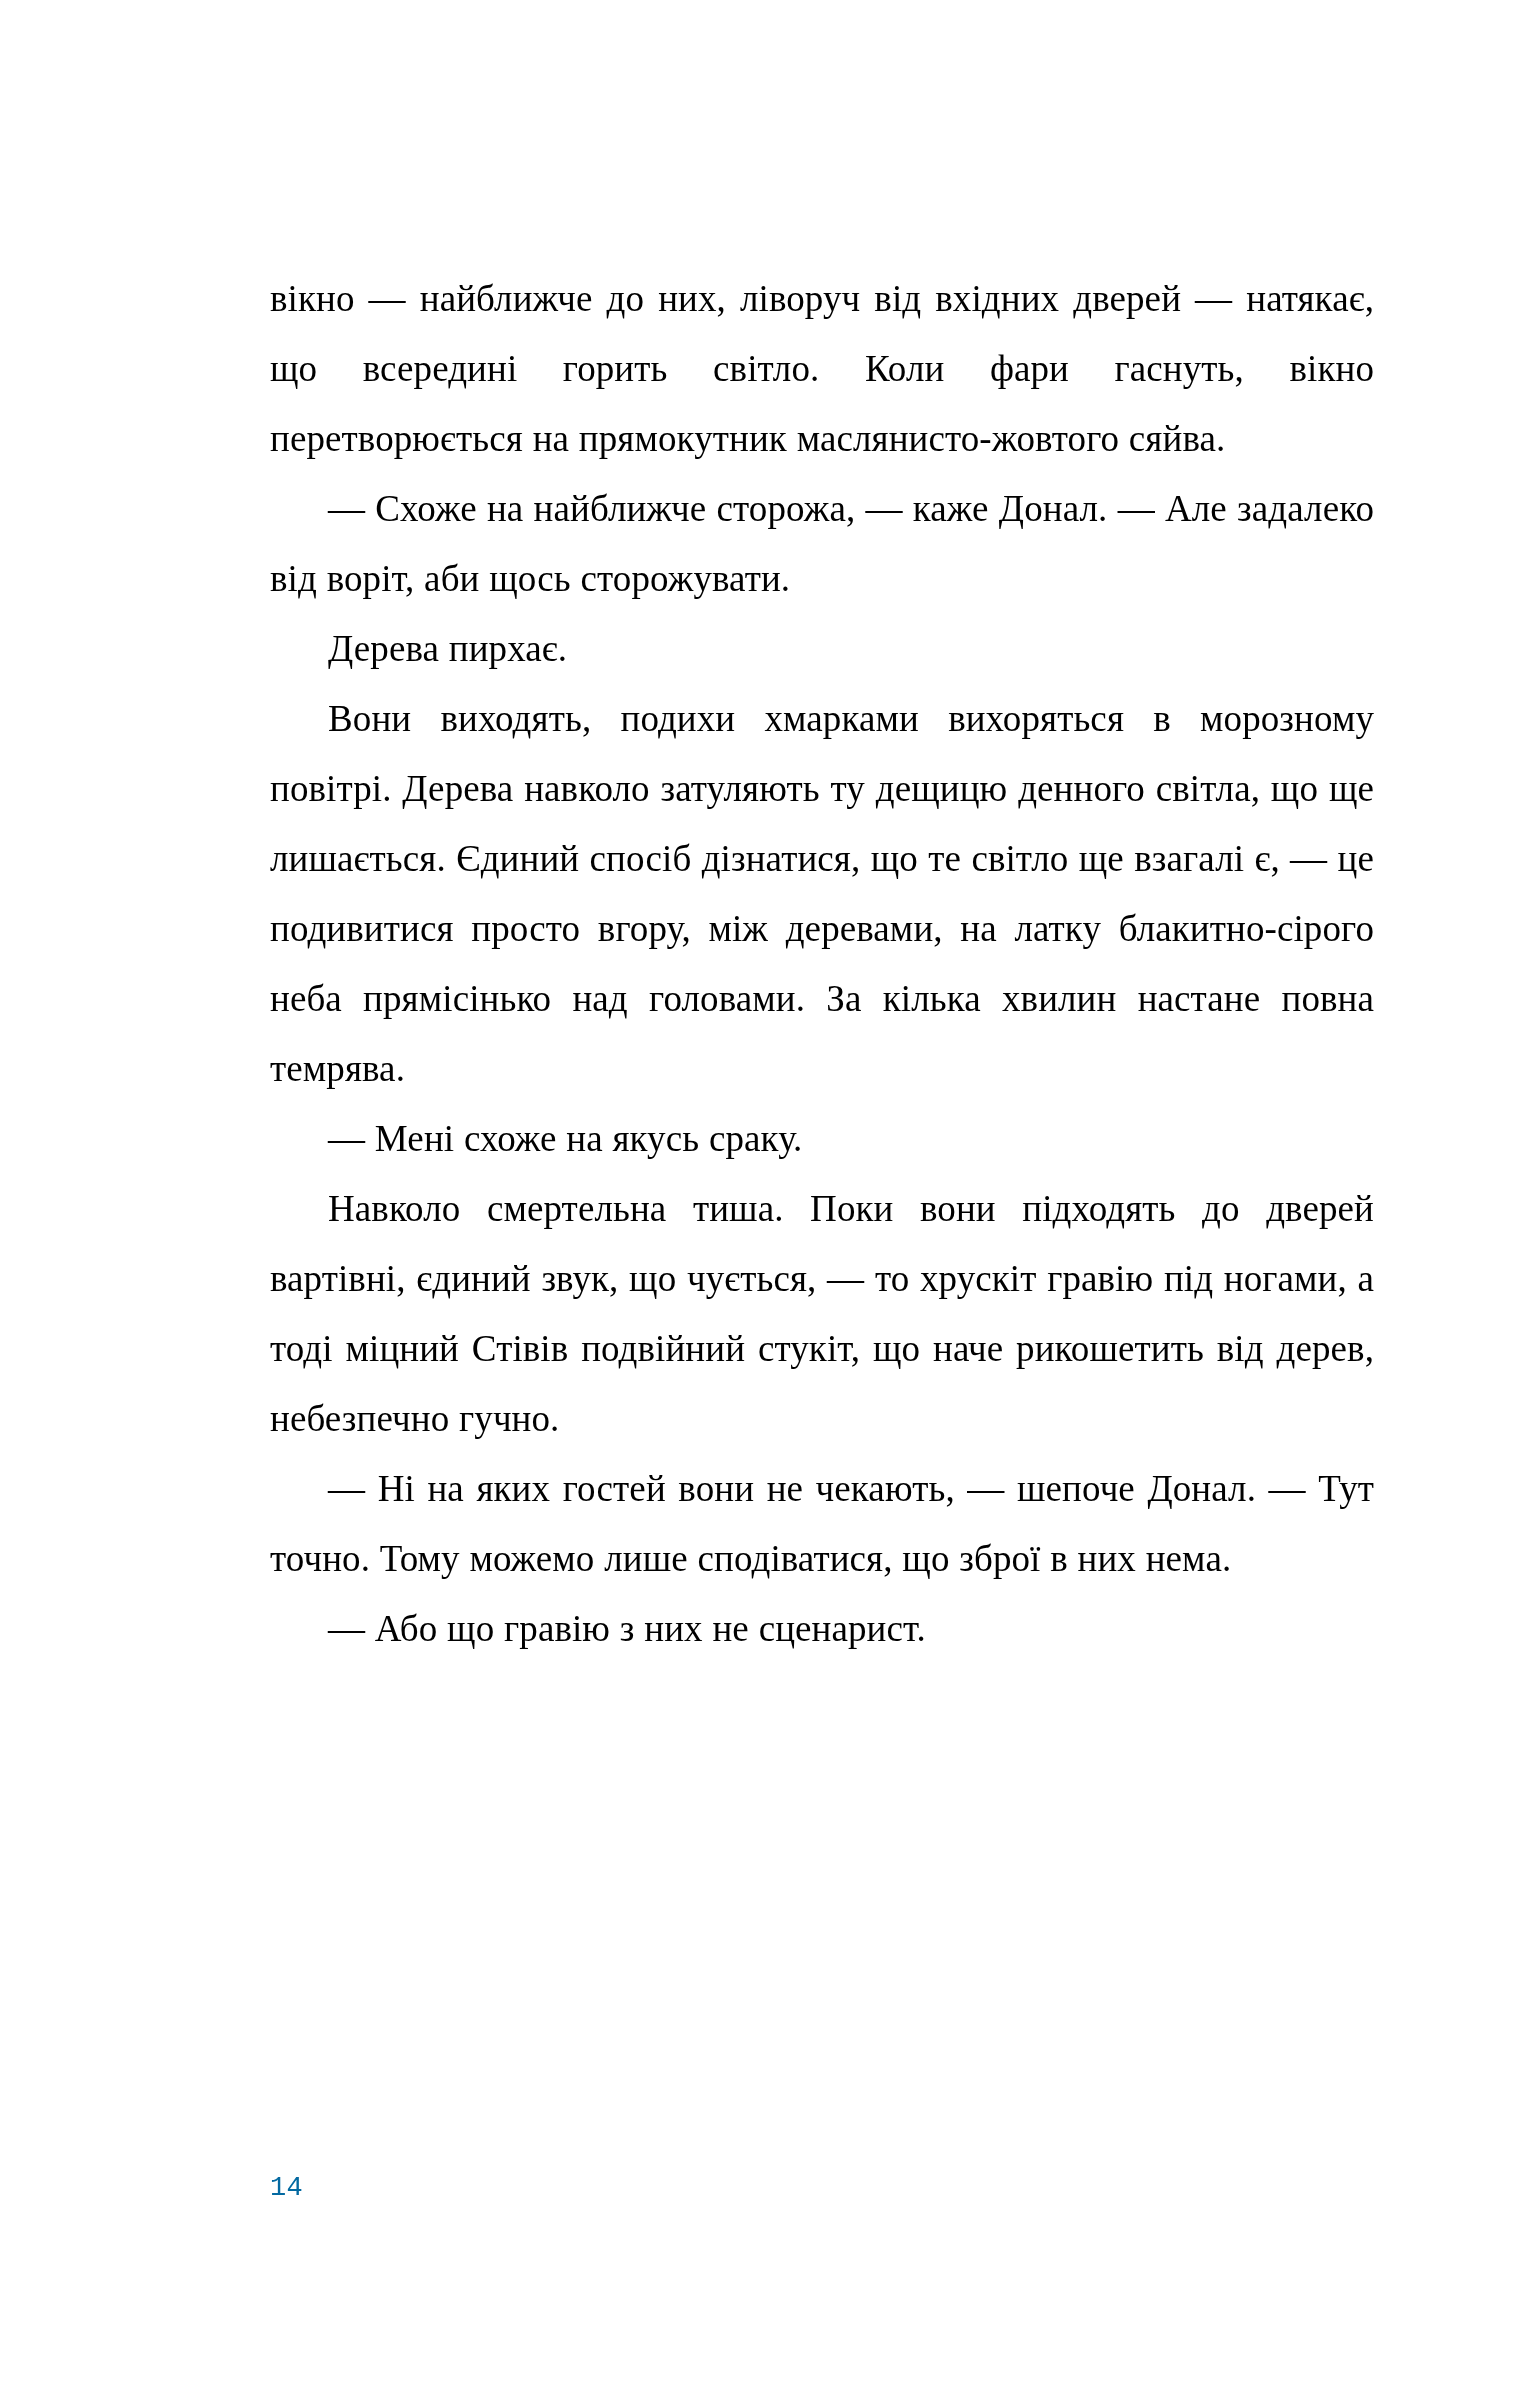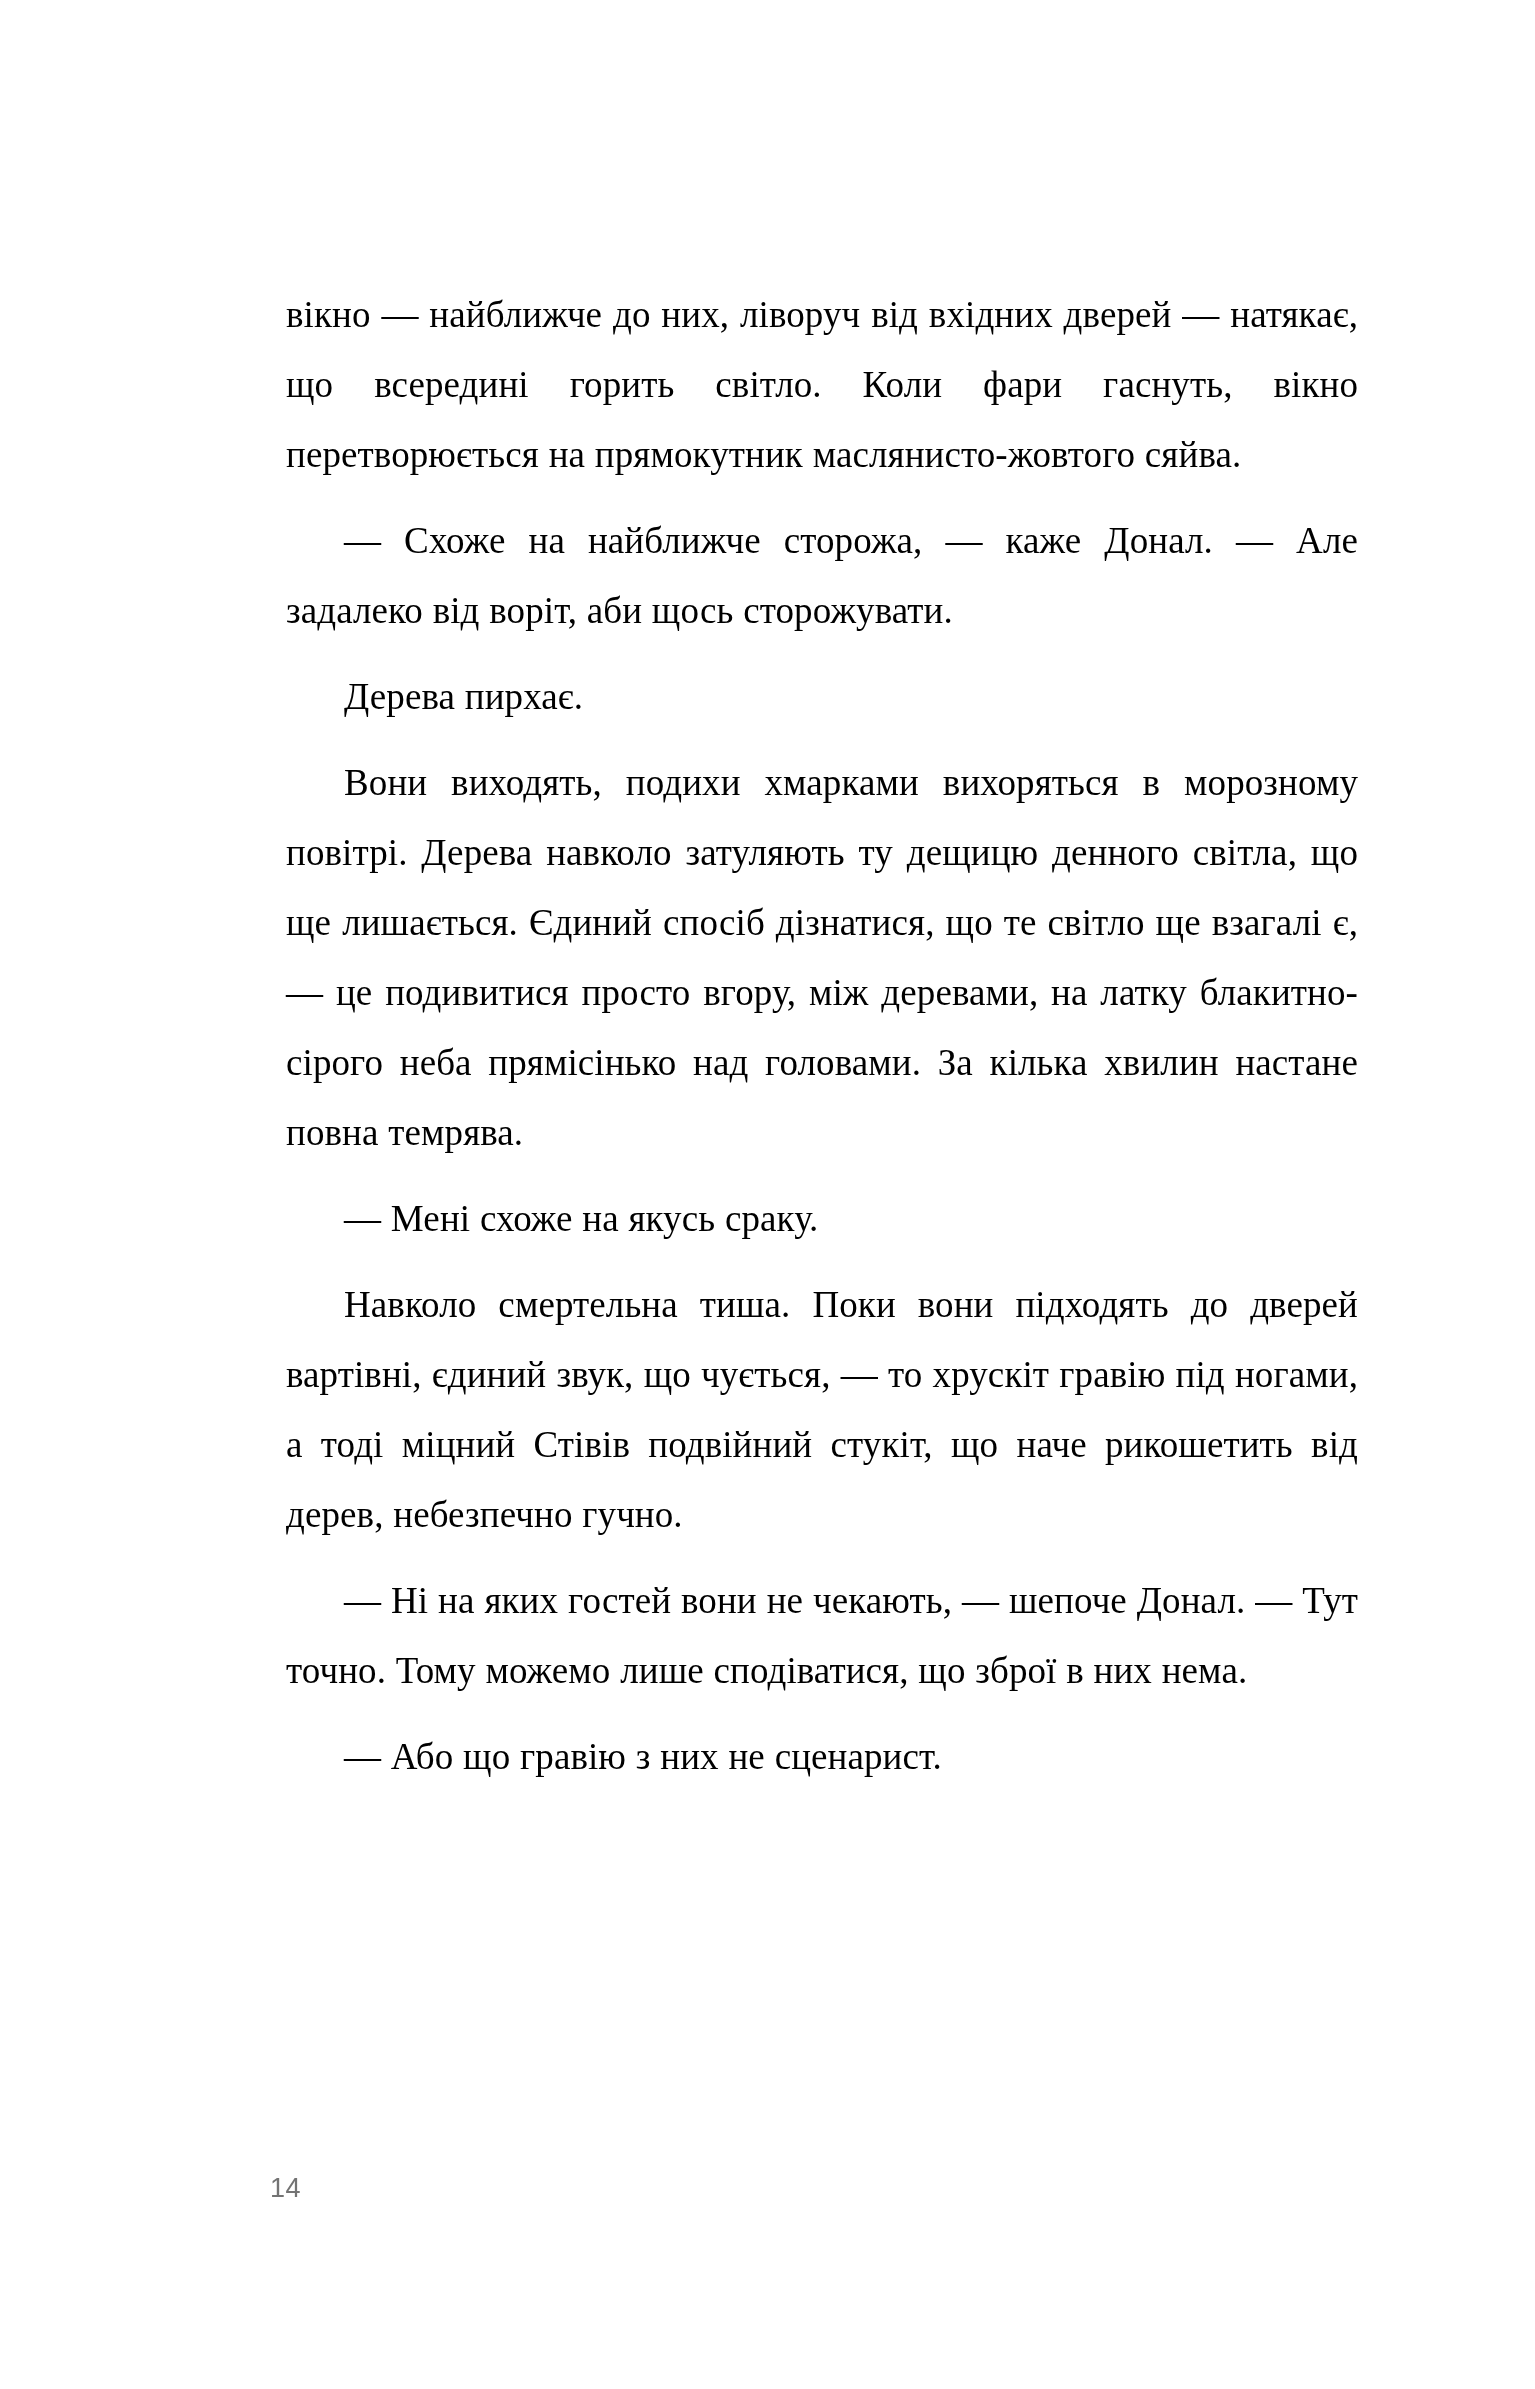--- a/index.html
+++ b/index.html
@@ -23,41 +23,41 @@
     top: 264px;
     width: 1104px;
   }
   .para {
     font-family: "Liberation Serif", "DejaVu Serif", serif;
     font-size: 37px;
     line-height: 70px;
     color: #000000;
     text-align: justify;
     text-justify: inter-word;
-    margin: 16px;
+    margin: 0;
     padding: 0;
     hyphens: manual;
     -webkit-hyphens: manual;
     letter-spacing: 0.1px;
     word-spacing: 0.4px;
   }
   .para.indent {
     text-indent: 58px;
   }
   .para.no-indent {
     text-indent: 0;
   }
   .folio {
     position: absolute;
     left: 270px;
     top: 2172px;
-    font-family: Liberation Sans, sans-serif;
+    font-family: Liberation Mono, monospace;
     font-size: 27px;
     line-height: 32px;
-    color: #737373;
+    color: #0369a1;
     letter-spacing: 0.4px;
   }
 </style>
 </head>
 <body>
 
 <div class="page">
 
   <div class="text-block">
 

